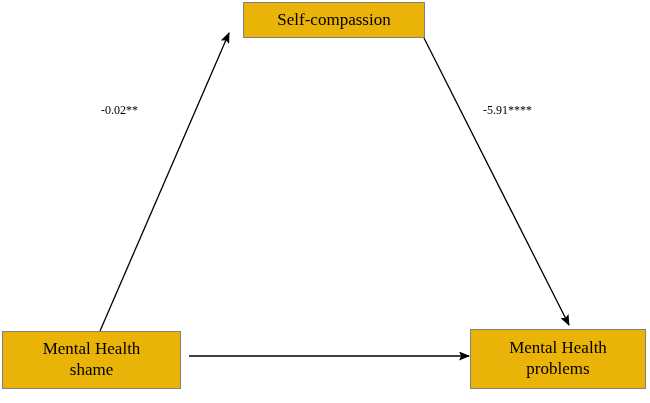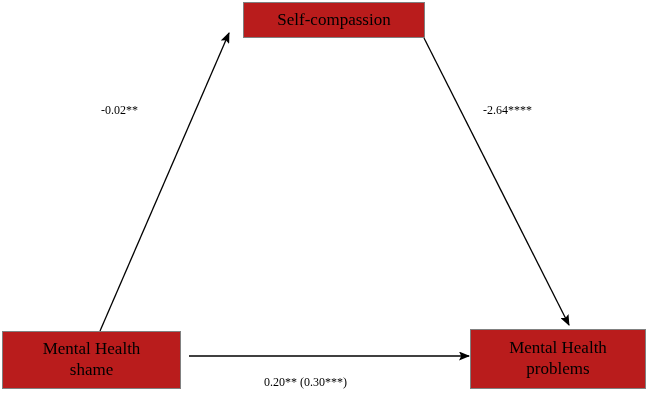--- a/index.html
+++ b/index.html
@@ -19,21 +19,21 @@
     position: absolute;
     left: 0;
     top: 0;
     width: 650px;
     height: 403px;
   }
   .node-box {
     position: absolute;
     box-sizing: border-box;
     border: 1px solid #808080;
-    background: #b91c1c;
+    background: #eab308;
     display: flex;
     align-items: center;
     justify-content: center;
     text-align: center;
     font-size: 17px;
     line-height: 1.22;
     color: #000000;
     z-index: 2;
   }
   #node-self-compassion {
@@ -106,17 +106,16 @@
 shame</span>
   </div>
 
   <div class="node-box" id="node-mh-problems">
     <span class="node-label">Mental Health
 problems</span>
   </div>
 
   <div class="path-label" id="label-a-path">-0.02**</div>
 
-  <div class="path-label" id="label-b-path">-2.64****</div>
+  <div class="path-label" id="label-b-path">-5.91****</div>
 
-  <div class="path-label" id="label-c-path">0.20** (0.30***)</div>
 
 </div>
 
 </body></html>

